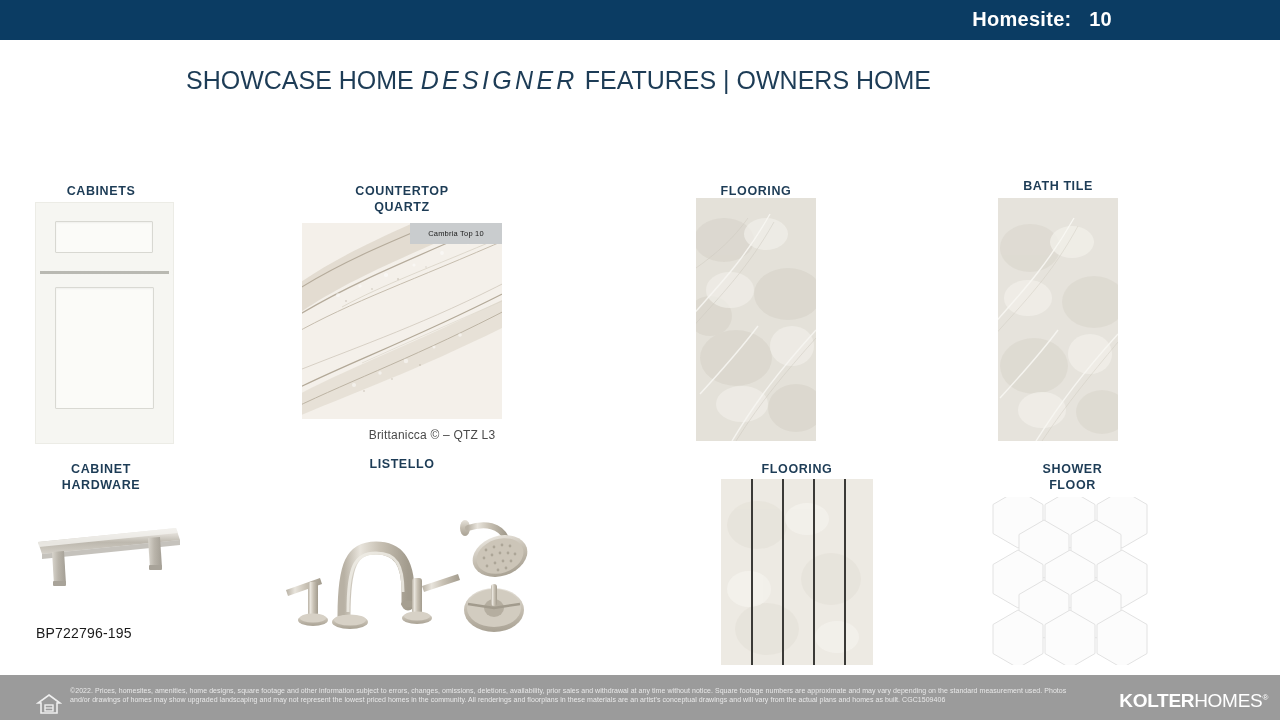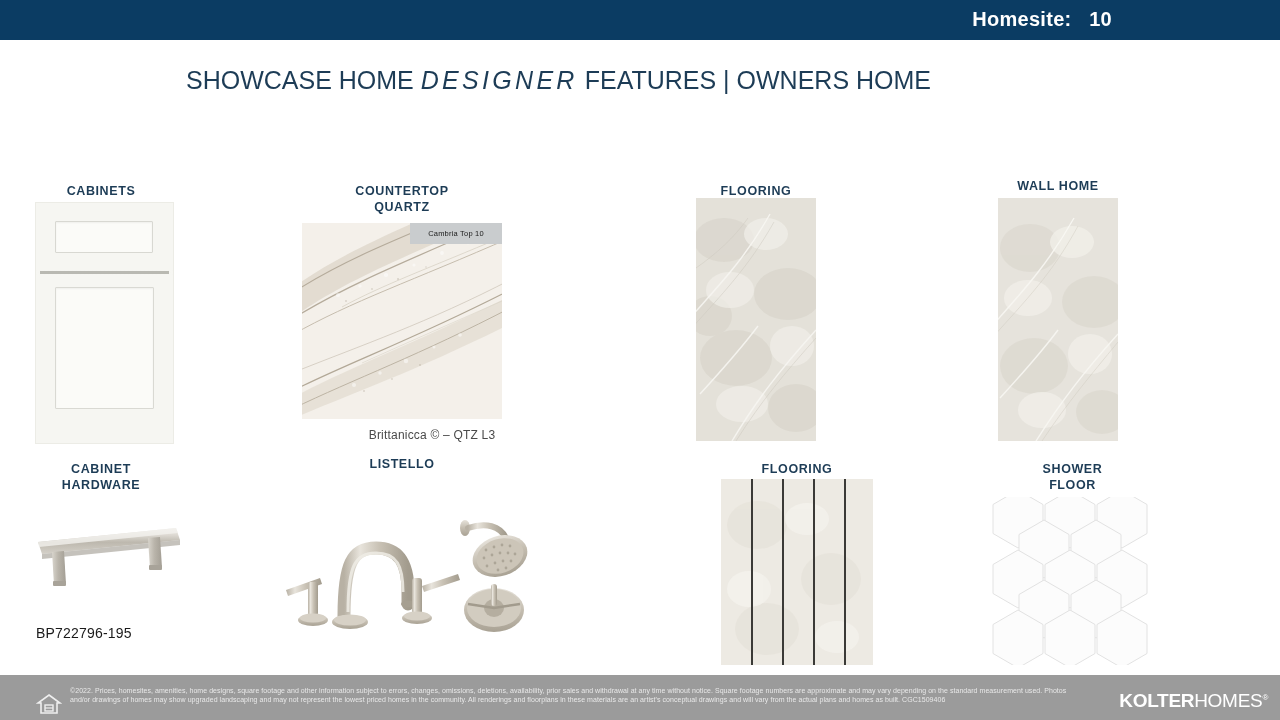--- a/index.html
+++ b/index.html
@@ -200,21 +200,21 @@
       <path d="M4,196 C26,172 44,152 62,128"></path>
     </g>
     <g stroke="#cdc9bf" stroke-width=".7" fill="none" opacity=".7">
       <path d="M-6,132 C26,96 52,70 78,24"></path>
       <path d="M40,243 C66,202 88,176 120,140"></path>
       <path d="M0,70 C20,56 38,40 52,20"></path>
     </g>
   </svg>
 </div>
 
-<div class="lbl" style="left:998px;top:178px;width:120px;">WALL HOME</div>
+<div class="lbl" style="left:998px;top:178px;width:120px;">BATH TILE</div>
 <div class="tile walltile">
   <svg width="120" height="243" viewBox="0 0 120 243">
     <rect width="120" height="243" fill="#e6e3dc"></rect>
     <g opacity=".5" fill="#d8d4ca">
       <ellipse cx="32" cy="50" rx="30" ry="24"></ellipse>
         <ellipse cx="96" cy="104" rx="32" ry="26"></ellipse>
       <ellipse cx="36" cy="168" rx="34" ry="28"></ellipse>
         <ellipse cx="104" cy="214" rx="26" ry="22"></ellipse>
     </g>
     <g opacity=".75" fill="#f2f0ea">

